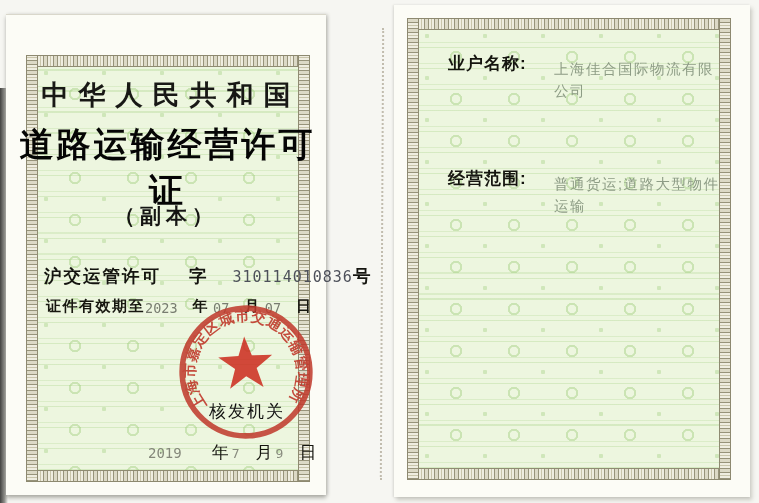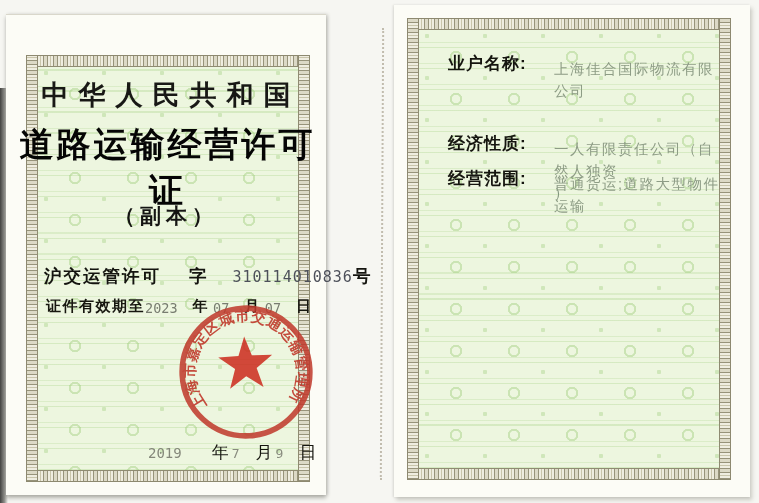--- a/index.html
+++ b/index.html
@@ -124,20 +124,21 @@
         </g>
         <polygon fill="#cc2b1d" opacity=".95" points="73,38 79.6,56.9 99.6,57.4 83.7,69.5 89.5,88.7 73,77.2 56.5,88.7 62.4,69.5 46.4,57.4 66.4,56.9"></polygon>
         <defs>
           <path id="sealArc" d="M 33,104 A 50.6,50.6 0 1 1 113,104"></path>
         </defs>
         <text font-size="14.5" font-weight="600" fill="#c0392b" letter-spacing="1">
           <textPath href="#sealArc" textLength="225">上海市嘉定区城市交通运输管理所</textPath>
         </text>
       </svg>
 
+      <div class="issuer">核发机关</div>
 
       <div class="issue-row">
         <span class="yr">2019</span>
         <span class="u gap1">年</span>
         <span class="n">7</span>
         <span class="u gap2">月</span>
         <span class="n">9</span>
         <span class="u gap2">日</span>
       </div>
     </div>
@@ -157,27 +158,20 @@
       <div class="field-row r1">
         <div class="rlabel">业户名称:</div>
         <div class="rvalue">
           <div>上海佳合国际物流有限公司</div>
         </div>
       </div>
 
       <div class="field-row r2">
       </div>
 
-      <div class="field-row r3">
-        <div class="rlabel">经济性质:</div>
-        <div class="rvalue">
-          <div>一人有限责任公司（自然人独资</div>
-          <div class="l2">）</div>
-        </div>
-      </div>
 
       <div class="field-row r4">
         <div class="rlabel">经营范围:</div>
         <div class="rvalue">
           <div>普通货运;道路大型物件运输</div>
         </div>
       </div>
 
     </div>
   </div>

